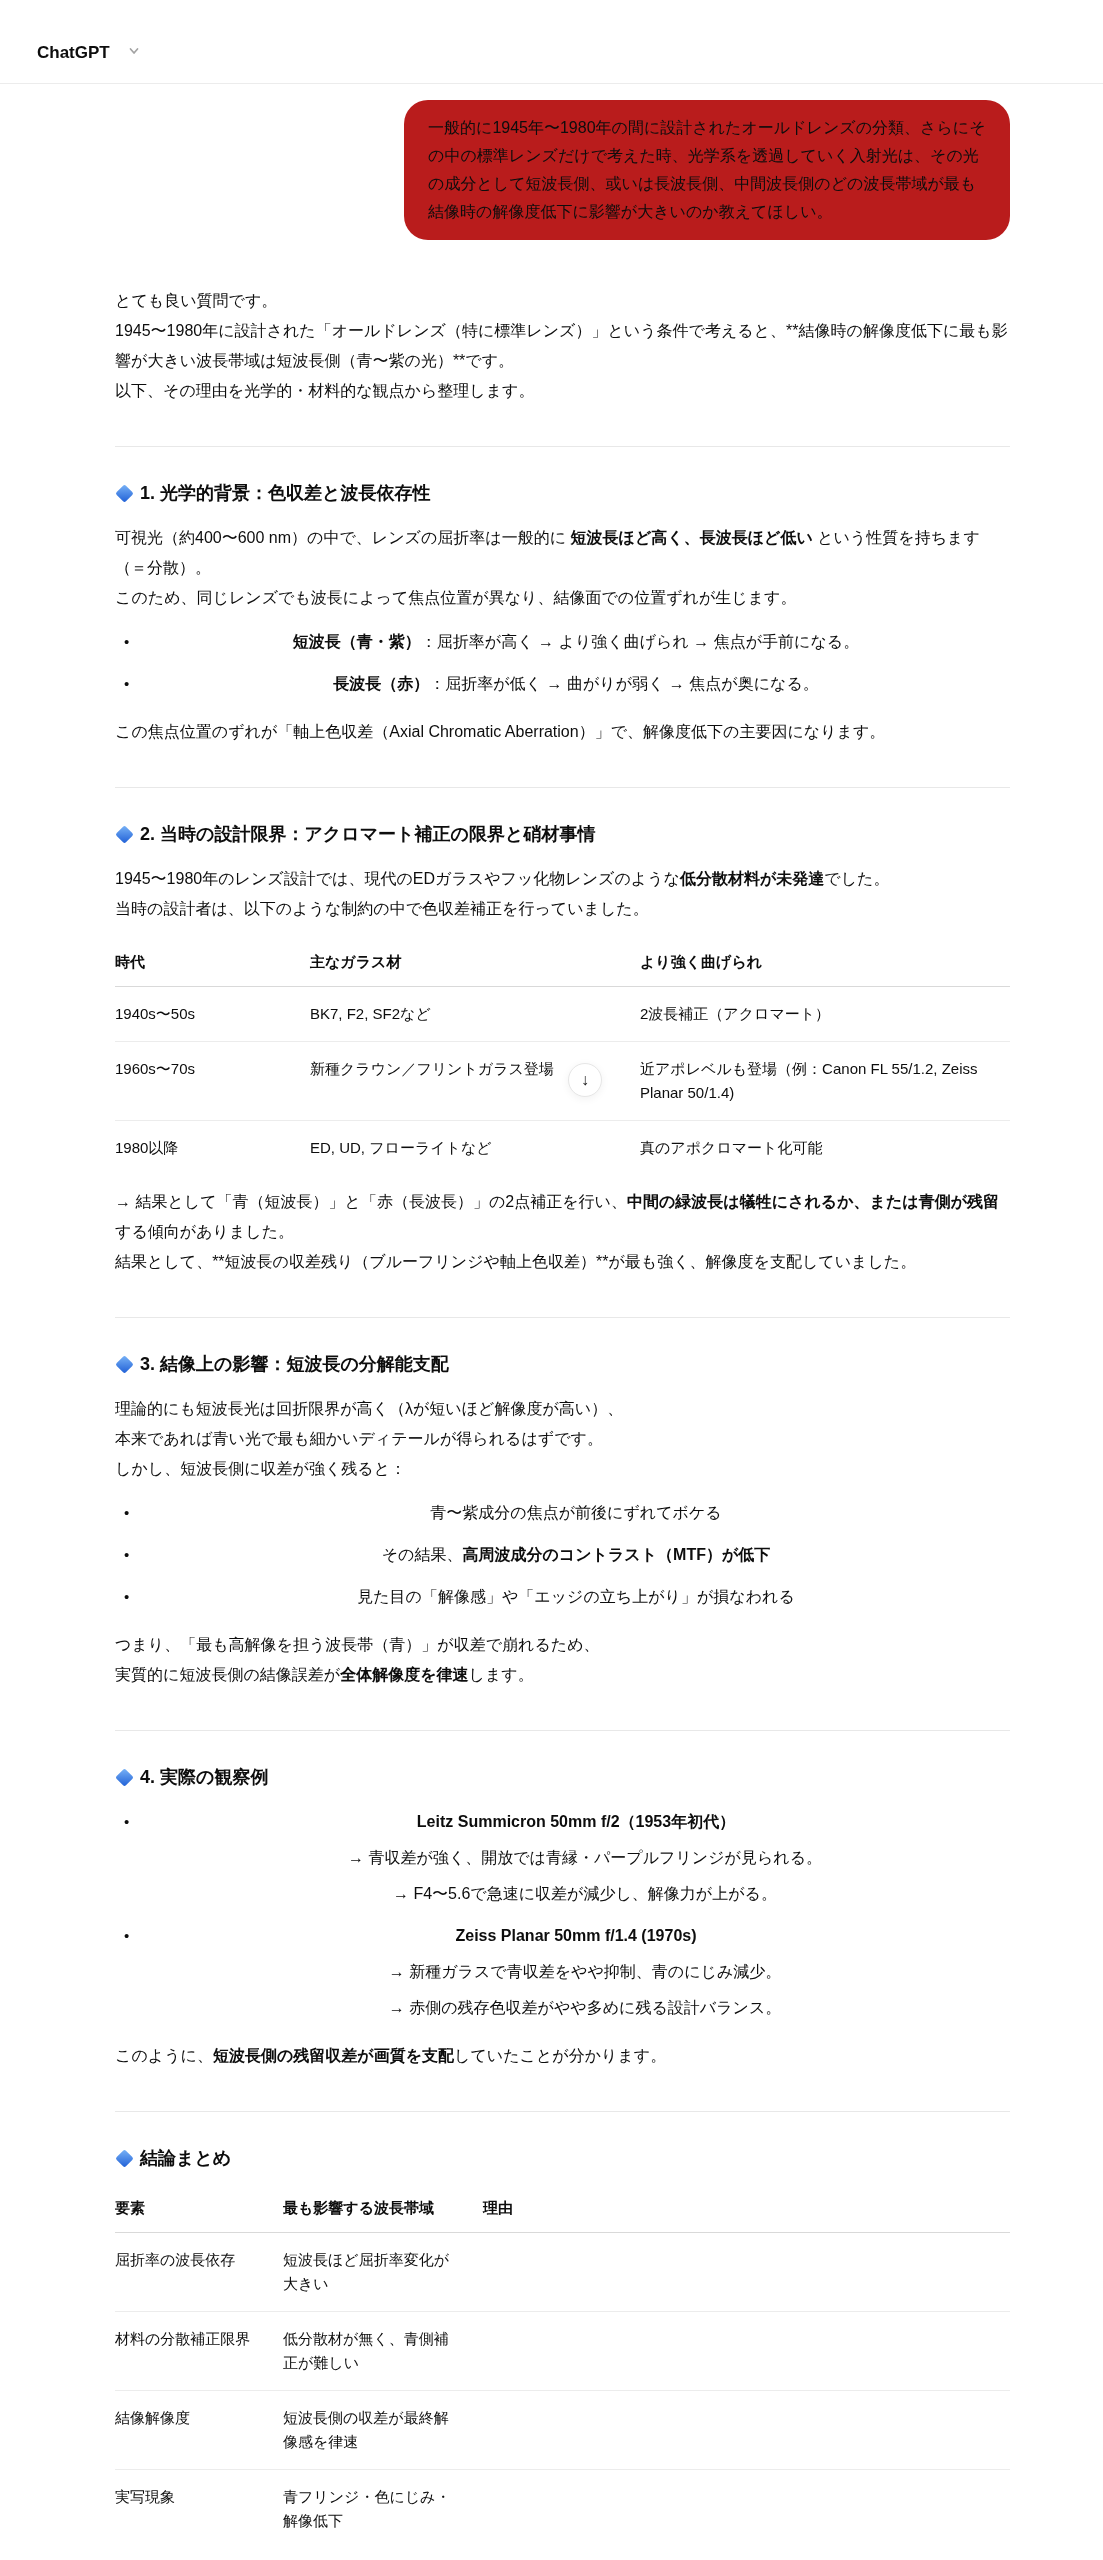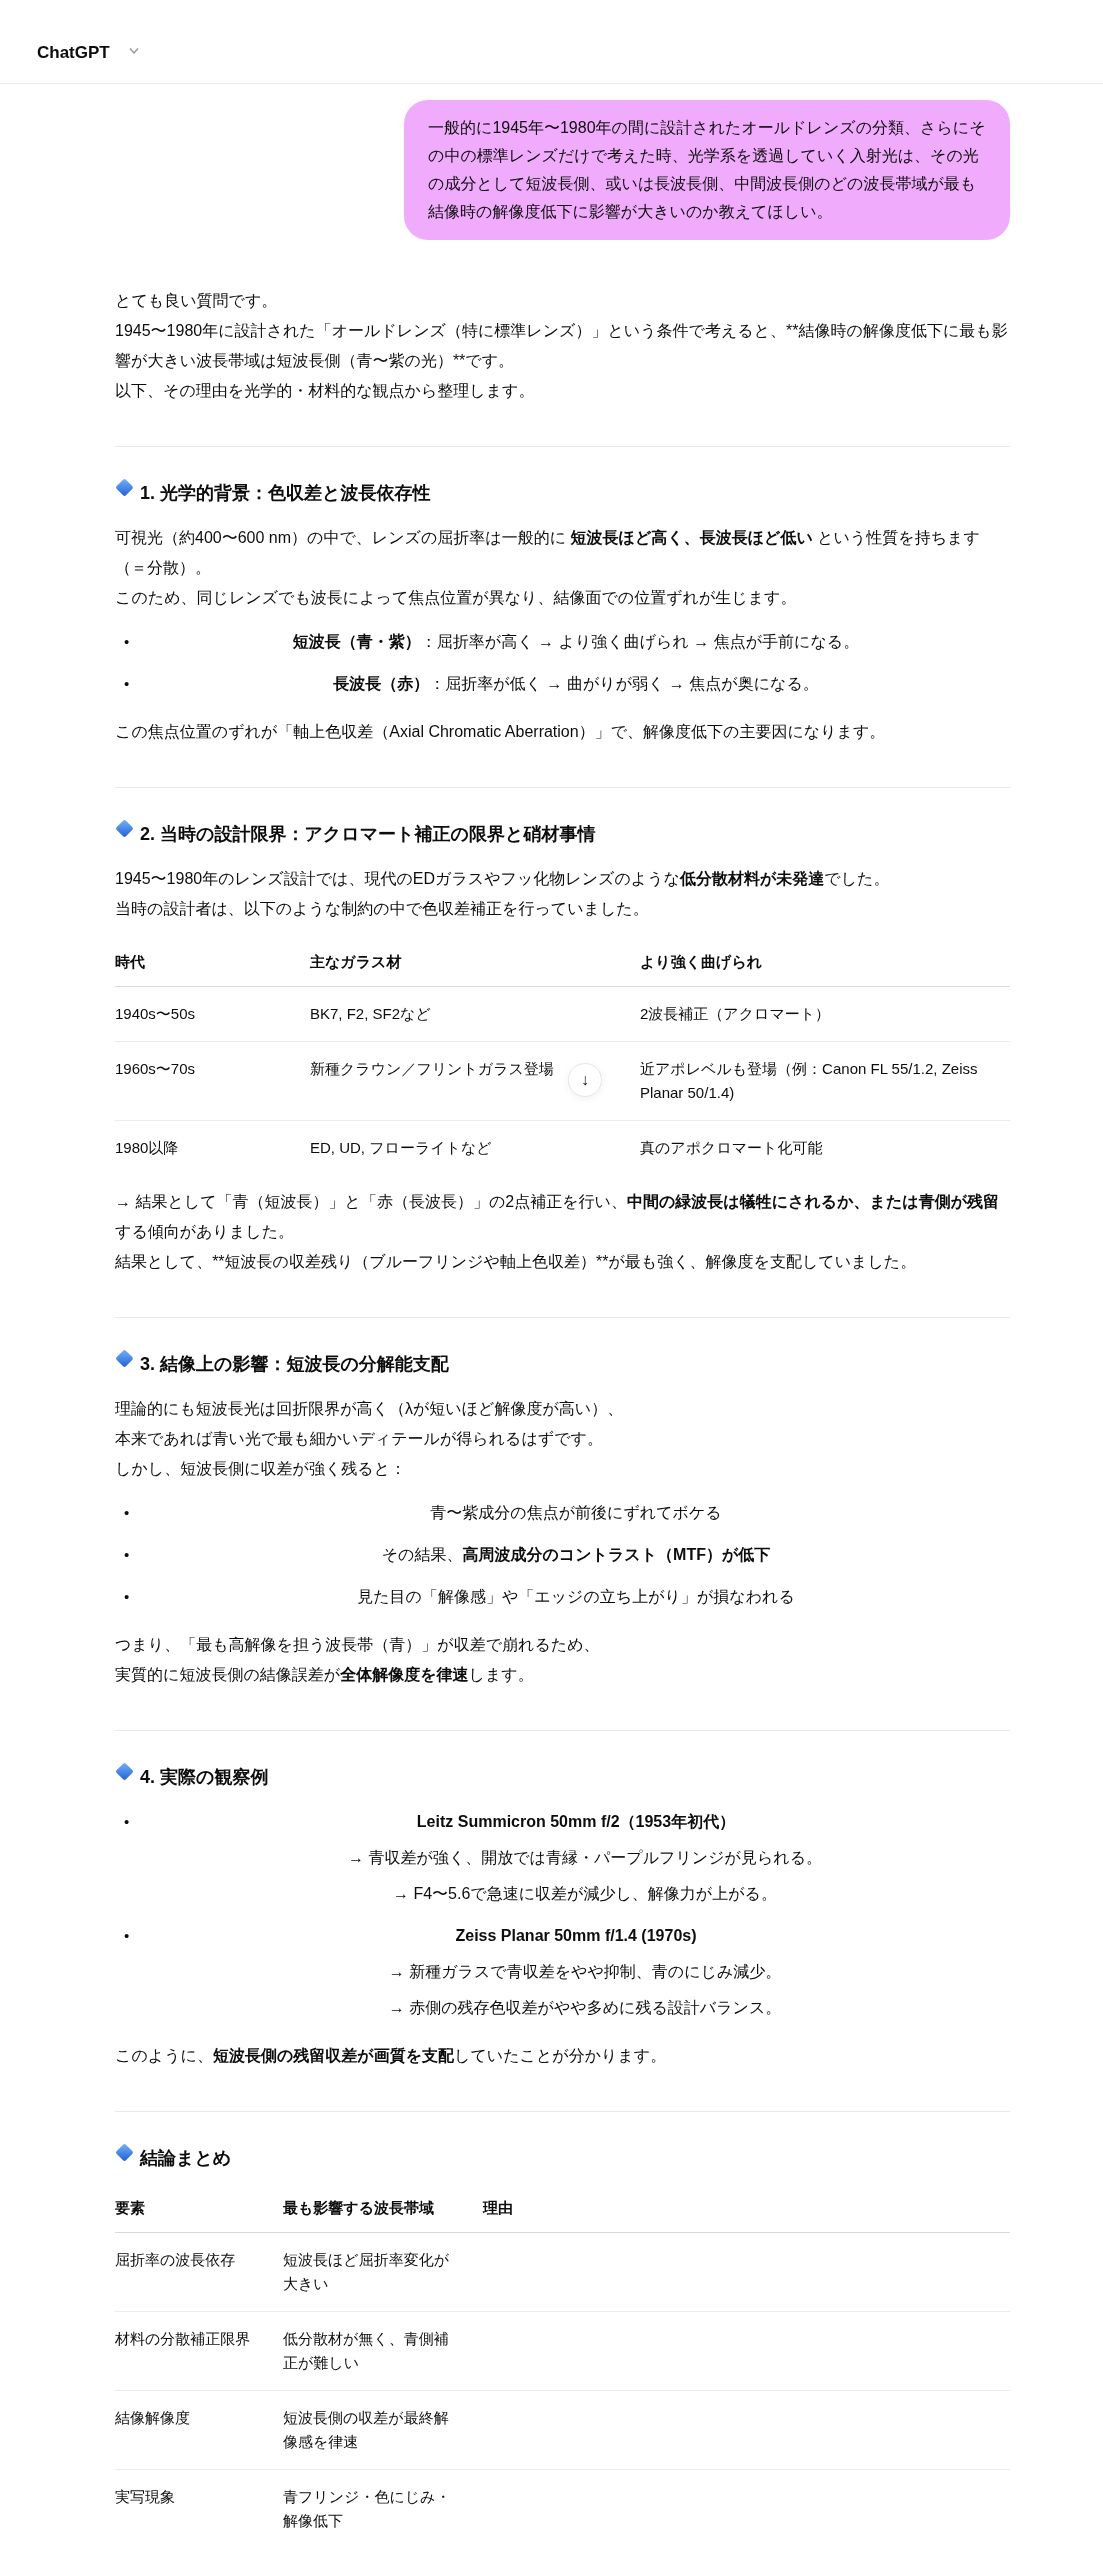--- a/index.html
+++ b/index.html
@@ -25,39 +25,40 @@
   .app-title { font-size: 17px; font-weight: 700; line-height: 21px; }
   .chev { display: inline-flex; margin-top: 2px; }
 
   
   .content { margin-left: 115px; width: 895px; }
 
   
   .user-row { display: flex; justify-content: flex-end; margin-top: 16px; }
   .user-bubble {
     max-width: 606px;
-    background: #f0abfc;
+    background: #b91c1c;
     border-radius: 24px;
     padding: 14px 24px;
     font-size: 16px;
     line-height: 28px;
   }
 
   .assistant { margin-top: 46px; }
   .para { margin: 0 0 10px; }
   .intro { margin: 0; }
 
   hr.div {
     border: none;
     border-top: 1px solid #e8e8e8;
     margin: 40px 0 0;
   }
 
   .sec-title {
     display: flex;
+    align-items: center;
     margin: 34px 0 18px;
     font-size: 18px;
     font-weight: 700;
     line-height: 24px;
   }
   .diamond {
     width: 13px; height: 13px;
     border-radius: 2px;
     background: linear-gradient(135deg, #79b3f7 0%, #1f5fd6 100%);
     transform: rotate(45deg);

